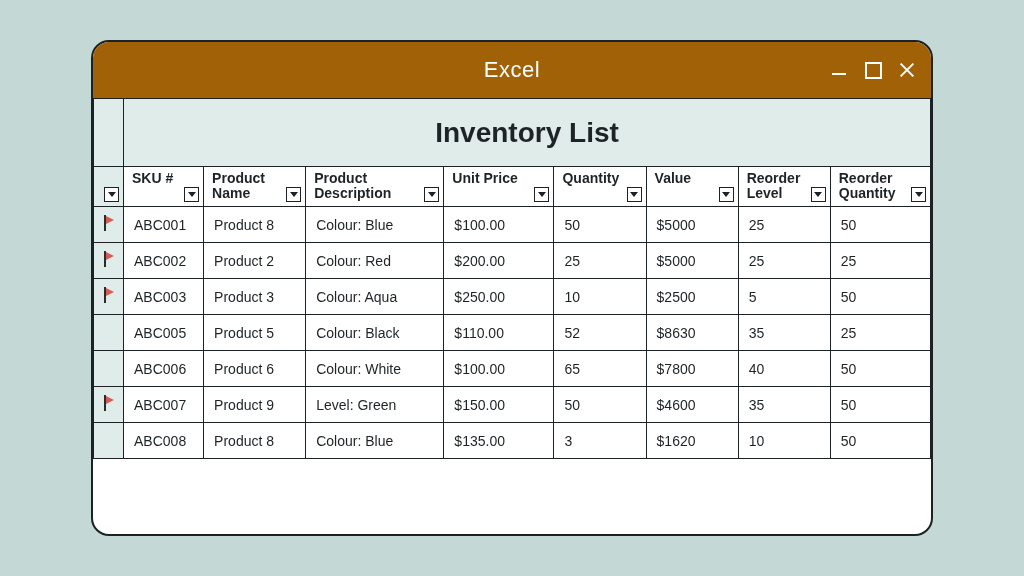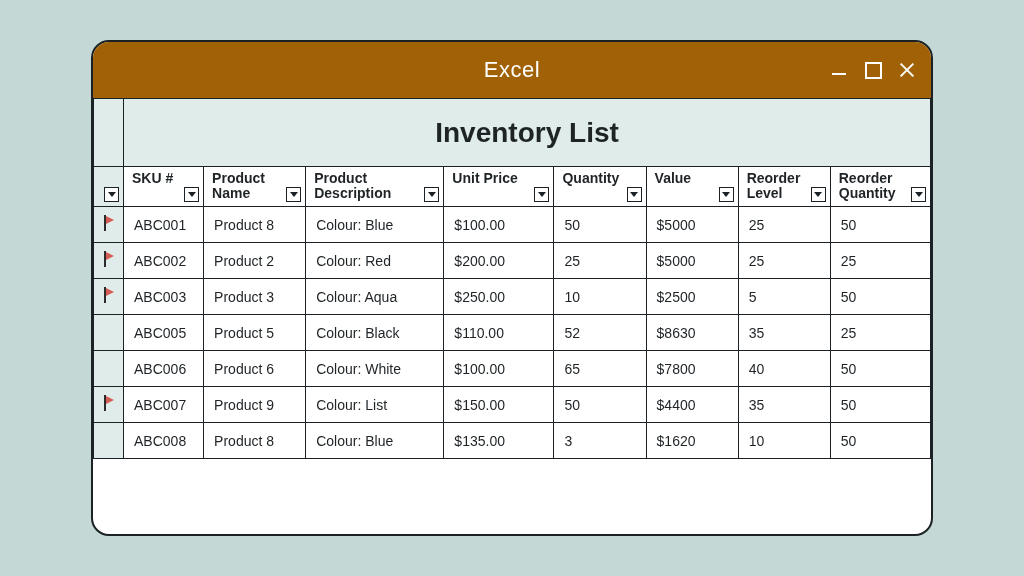--- a/index.html
+++ b/index.html
@@ -270,24 +270,24 @@
             <td>$100.00</td>
             <td class="num">65</td>
             <td class="num">$7800</td>
             <td class="num">40</td>
             <td class="num">50</td>
           </tr>
           <tr>
             <td class="flagcell"><span class="flag-icon"></span></td>
             <td>ABC007</td>
             <td>Product 9</td>
-            <td class="pdesc">Colour: List</td>
+            <td class="pdesc">Level: Green</td>
             <td>$150.00</td>
             <td class="num">50</td>
-            <td class="num">$4400</td>
+            <td class="num">$4600</td>
             <td class="num">35</td>
             <td class="num">50</td>
           </tr>
           <tr>
             <td class="flagcell"></td>
             <td>ABC008</td>
             <td>Product 8</td>
             <td class="pdesc">Colour: Blue</td>
             <td>$135.00</td>
             <td class="num">3</td>

